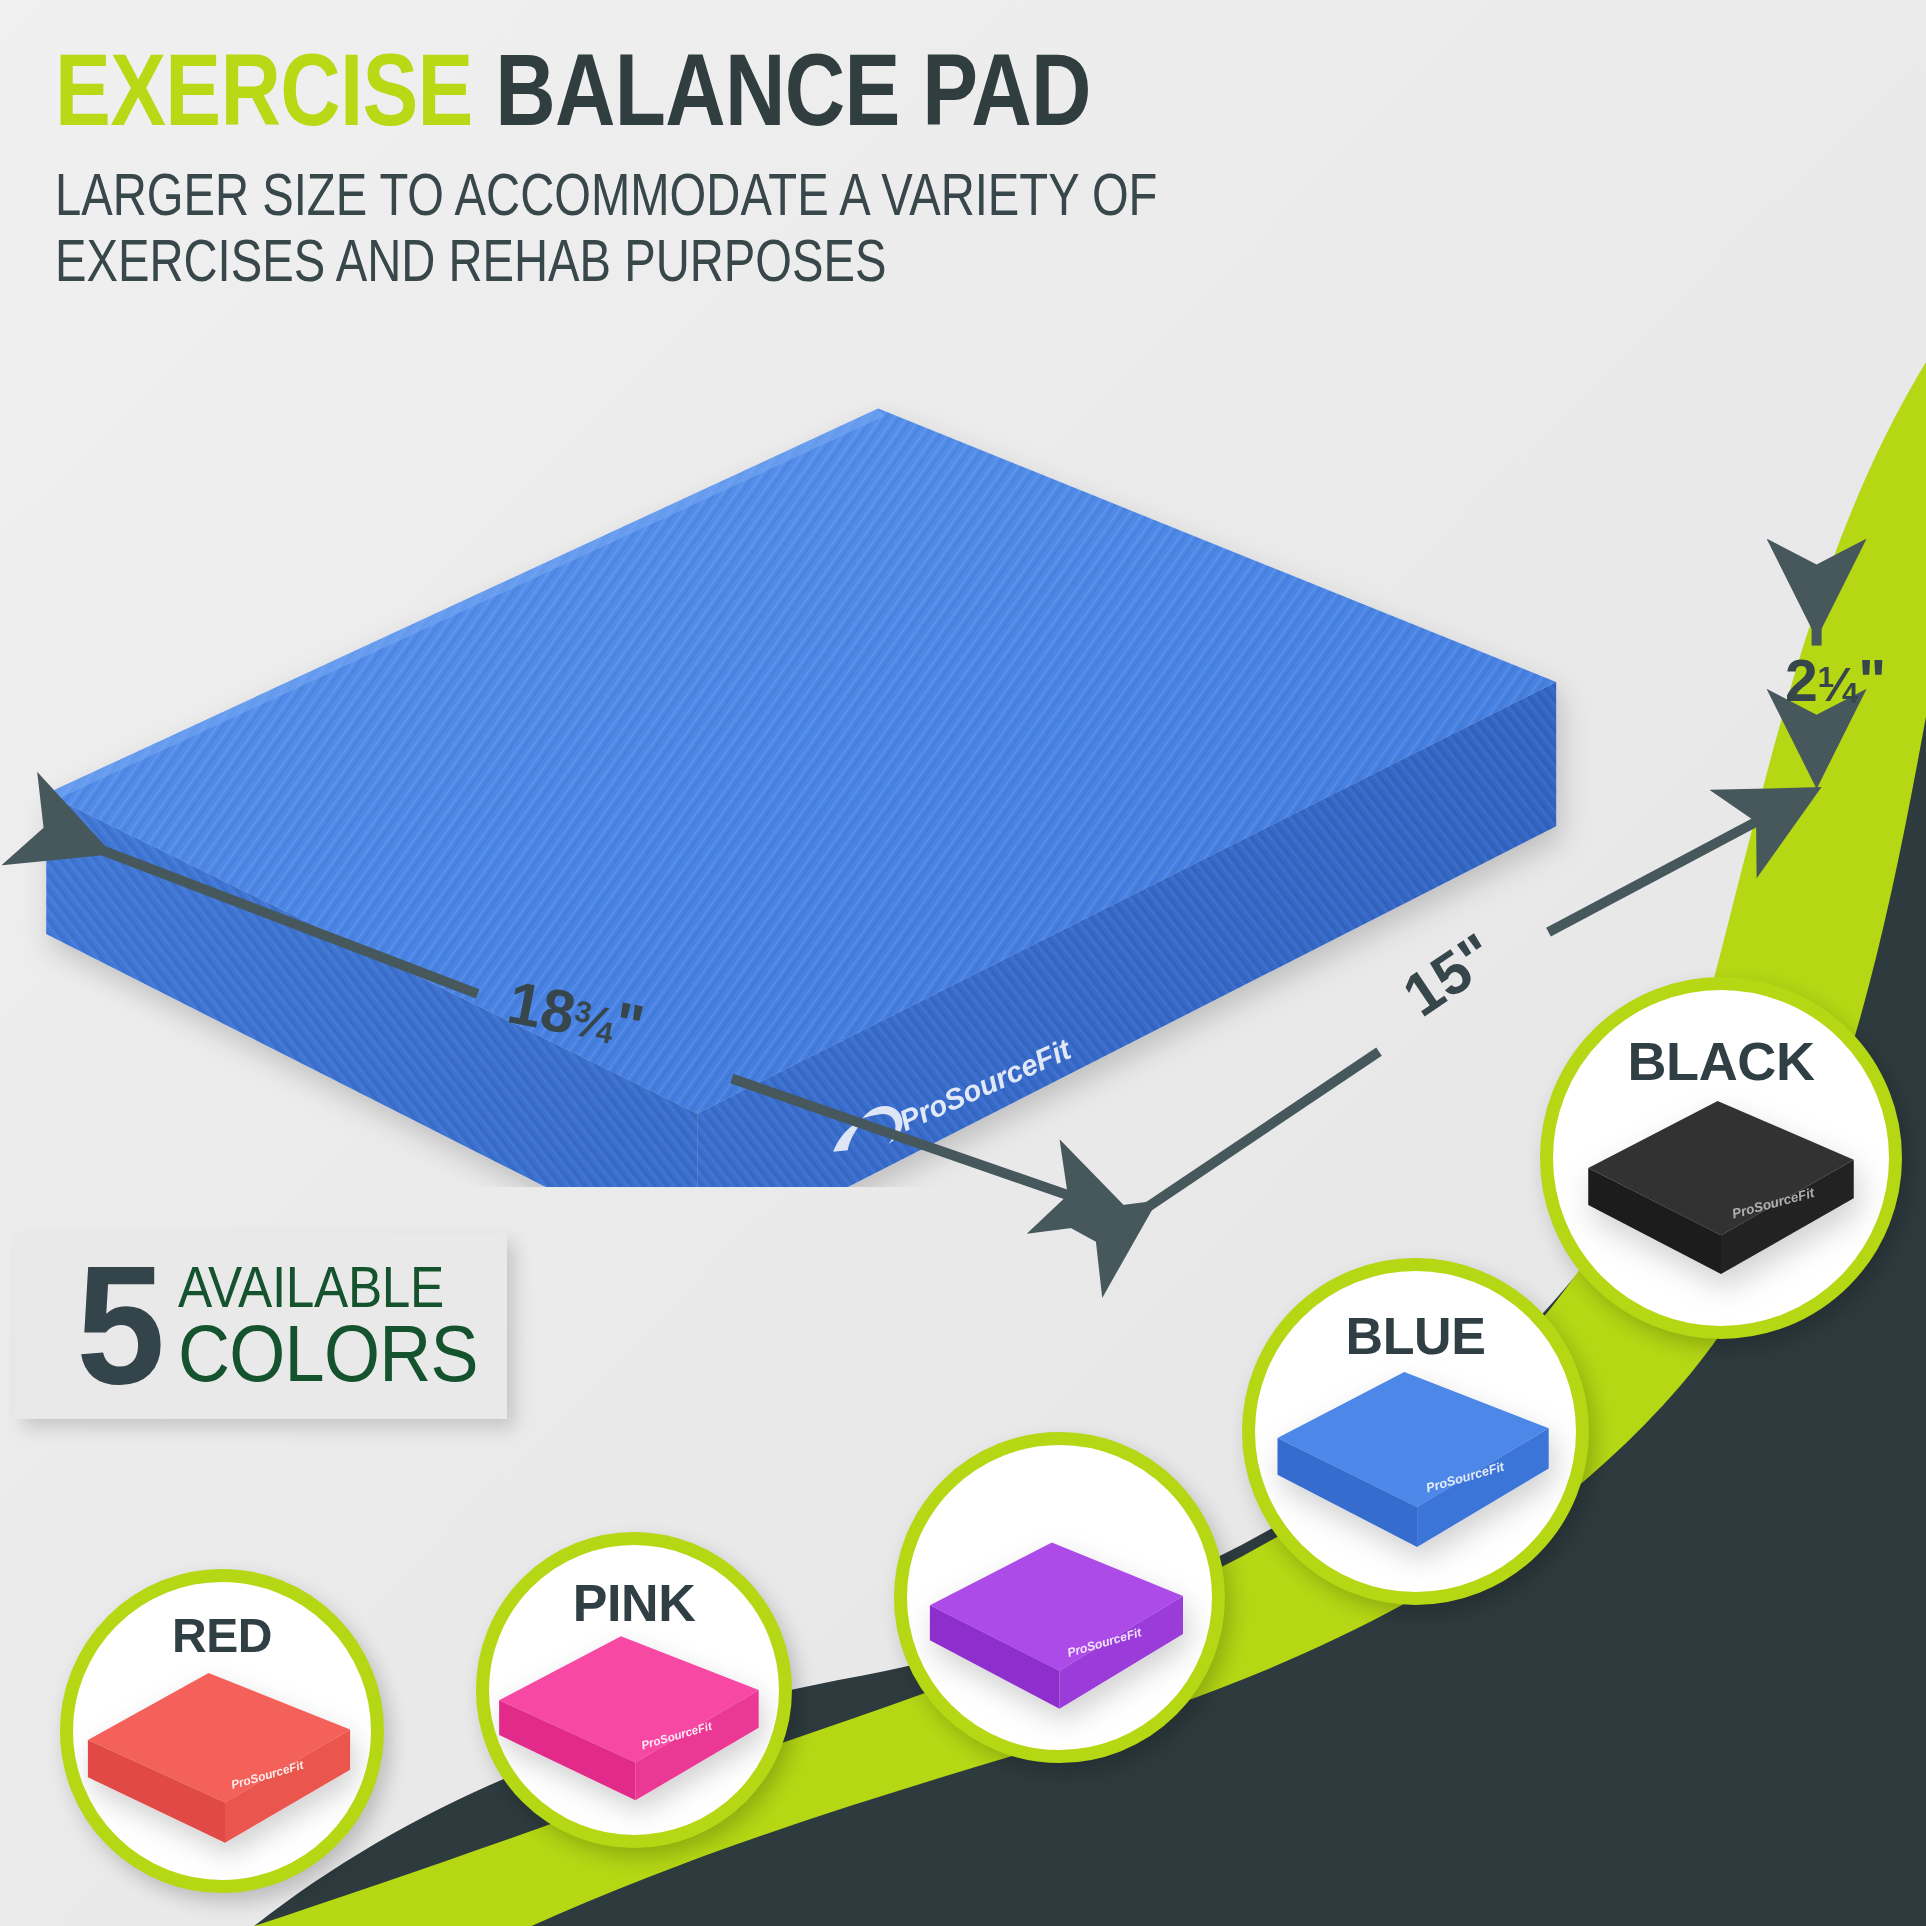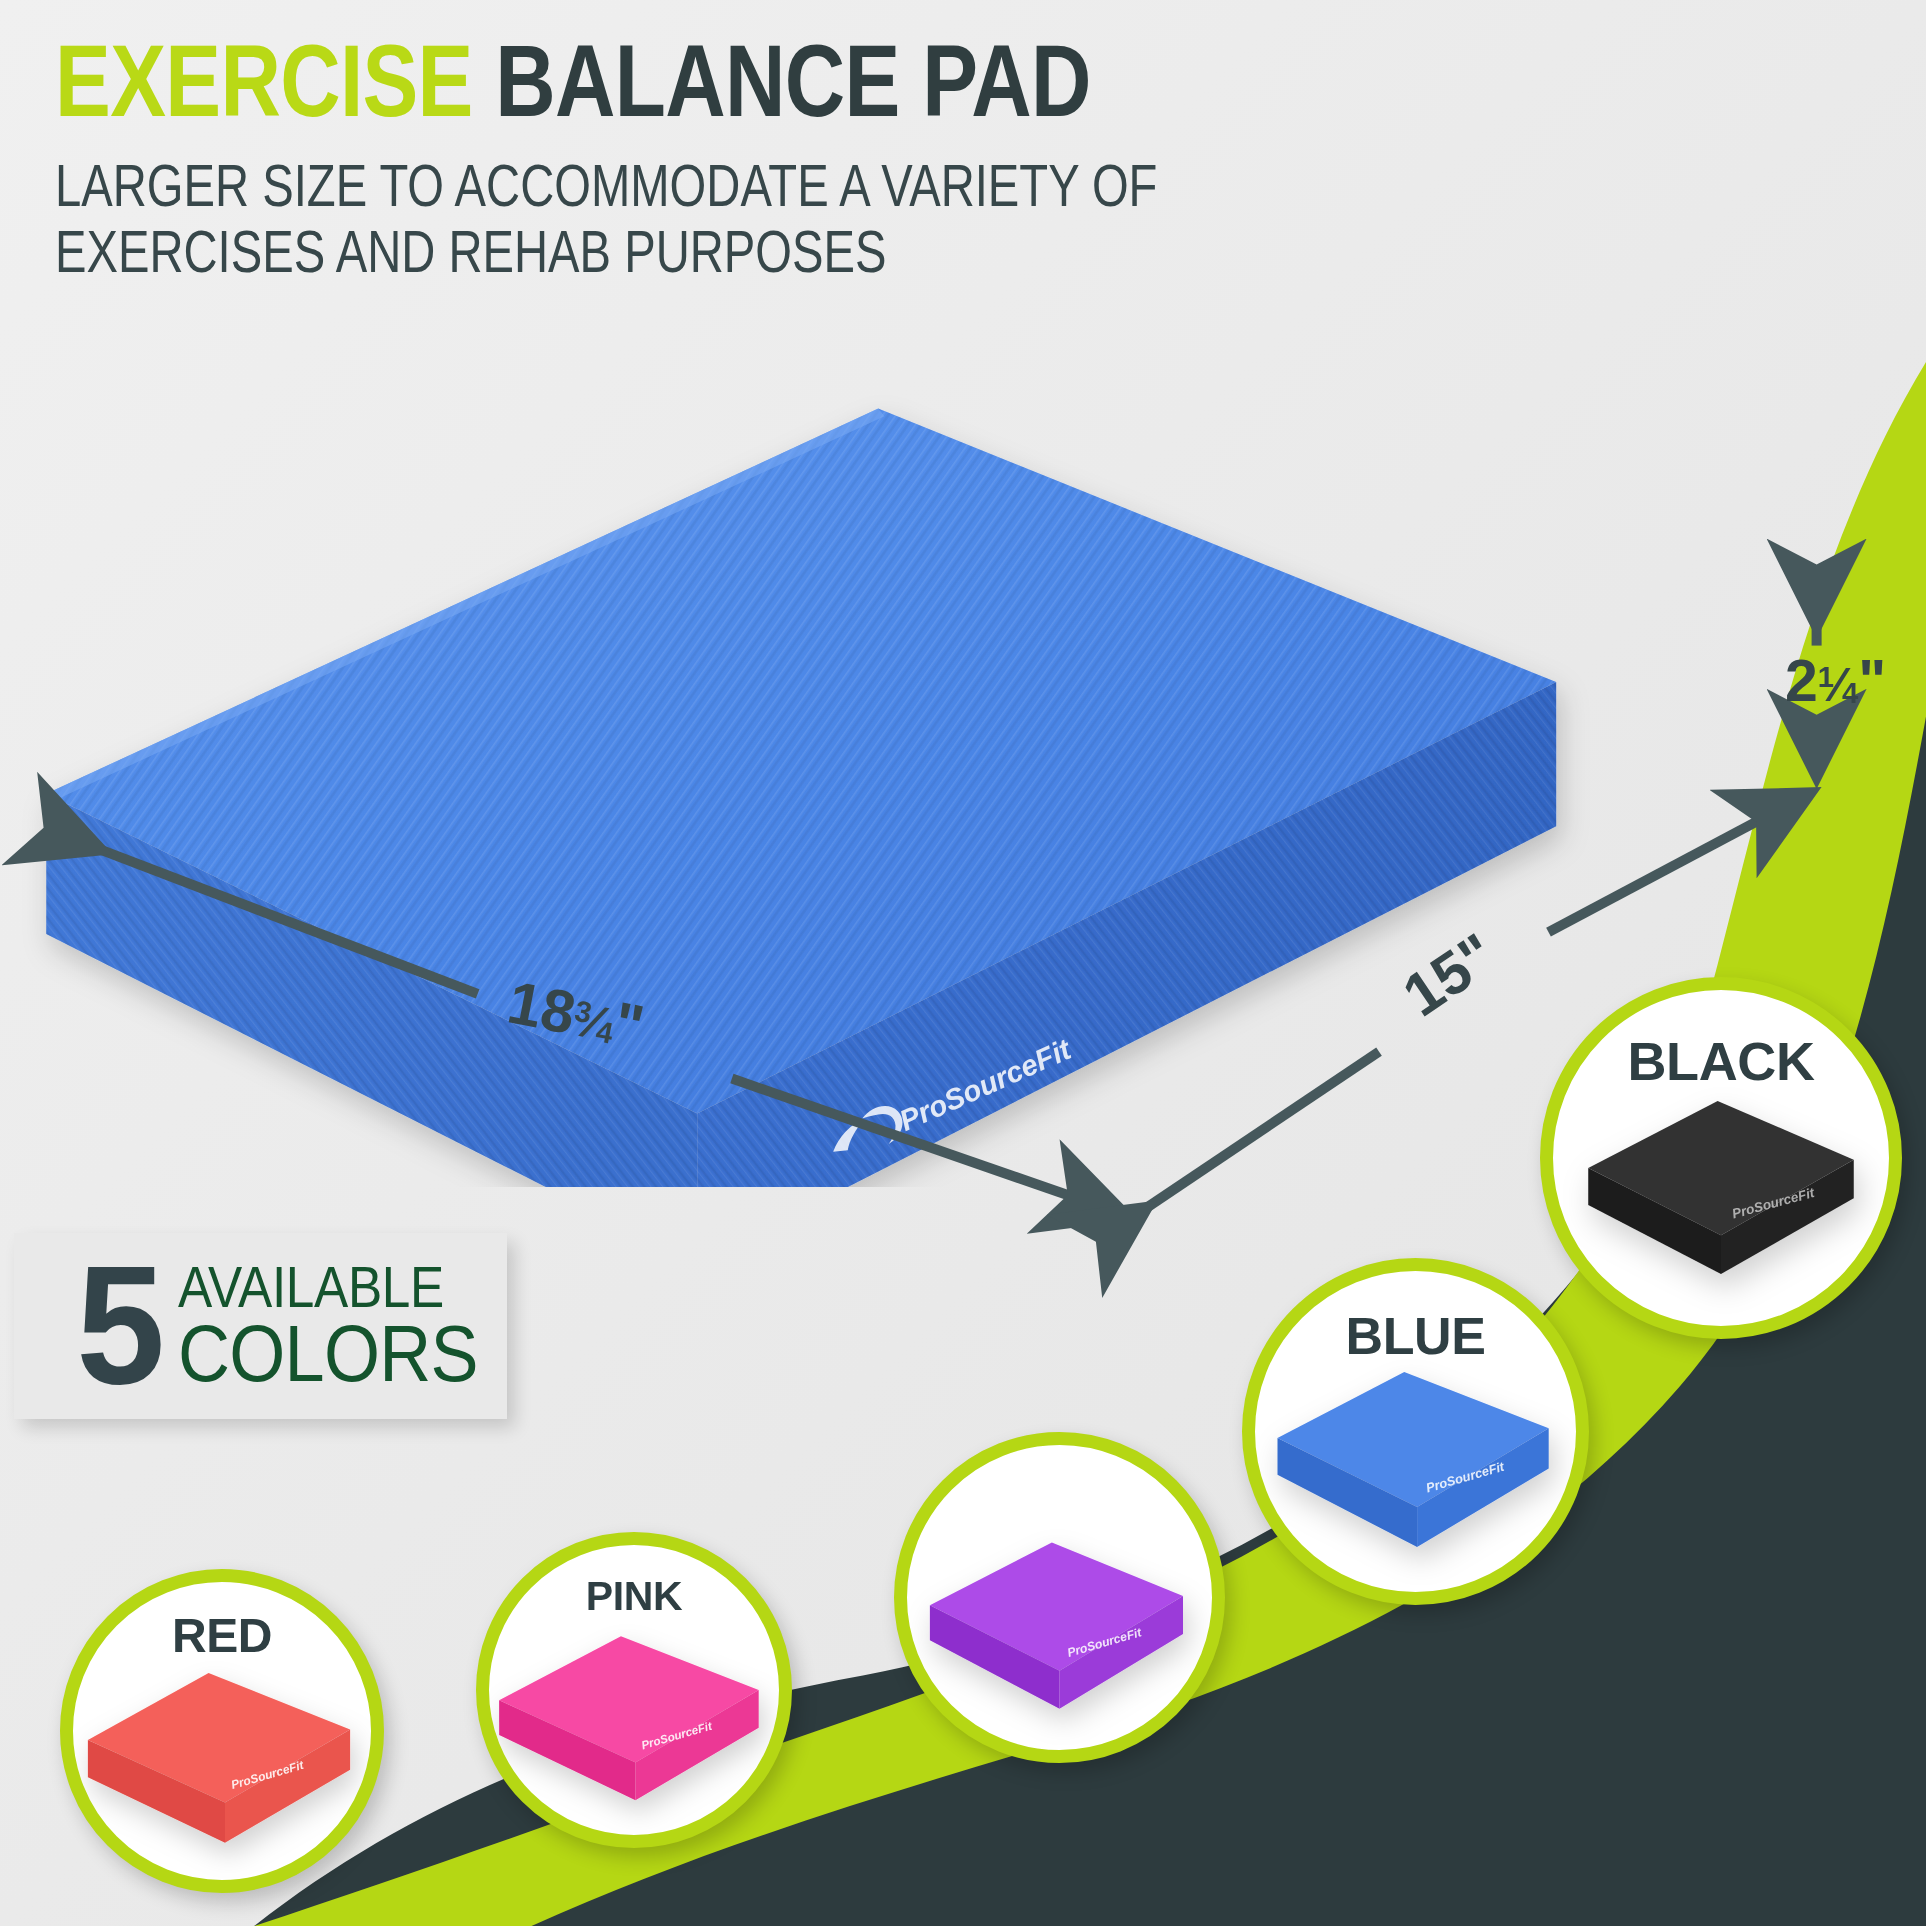--- a/index.html
+++ b/index.html
@@ -9,21 +9,21 @@
     font-family:"Liberation Sans", sans-serif;
     -webkit-font-smoothing:antialiased;
   }
   #stage{position:absolute;inset:0;width:1926px;height:1926px;overflow:hidden;}
 
   
   .bg-base{position:absolute;inset:0;background:#ececec;}
   .bg-svg{position:absolute;inset:0;width:1926px;height:1926px;}
 
   
-  .header{position:absolute;left:55px;top:29px;width:1618px;z-index:40;}
+  .header{position:absolute;left:55px;top:38px;width:1618px;z-index:40;}
   .title{
     font-family:"Liberation Sans Narrow","Liberation Sans",sans-serif;
     font-size:102px;line-height:1.03;font-weight:700;letter-spacing:-0.8px;
     white-space:nowrap;margin:0;
     transform:scaleX(0.82);transform-origin:left center;
   }
   .title .accent{color:#b9d916;}
   .title .dark{color:#303e40;}
   .subtitle{
     font-family:"Liberation Sans Narrow","Liberation Sans",sans-serif;
@@ -79,21 +79,21 @@
   }
   .circle .mini{position:absolute;left:0;top:0;width:100%;height:100%;}
 
   .c-black{left:1540px;top:977px;width:362px;height:362px;}
   .c-black .clabel{top:40px;font-size:54px;}
   .c-blue{left:1242px;top:1258px;width:347px;height:347px;}
   .c-blue .clabel{top:35px;font-size:52px;}
   .c-purple{left:894px;top:1432px;width:331px;height:331px;}
   .c-purple .clabel{top:31px;font-size:51px;}
   .c-pink{left:476px;top:1532px;width:316px;height:316px;}
-  .c-pink .clabel{top:28px;font-size:41px;}
+  .c-pink .clabel{top:28px;font-size:52px;}
   .c-red{left:60px;top:1569px;width:324px;height:324px;}
   .c-red .clabel{top:26px;font-size:48px;}
 </style>
 </head>
 <body>
 
 <div id="stage">
 
   <div class="bg-base"></div>
 

